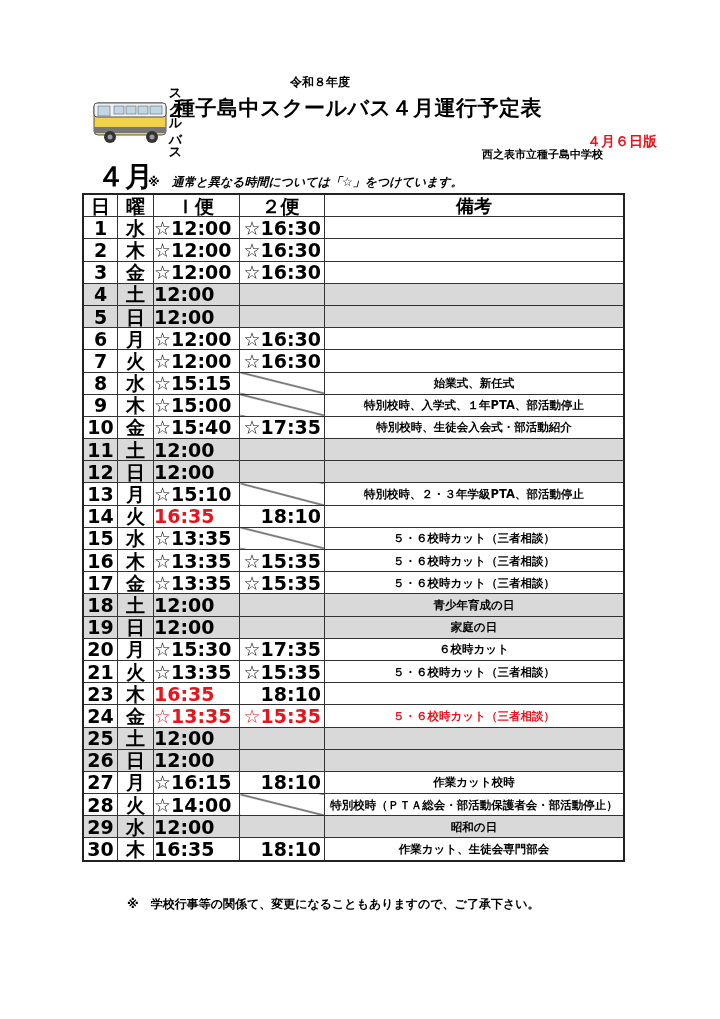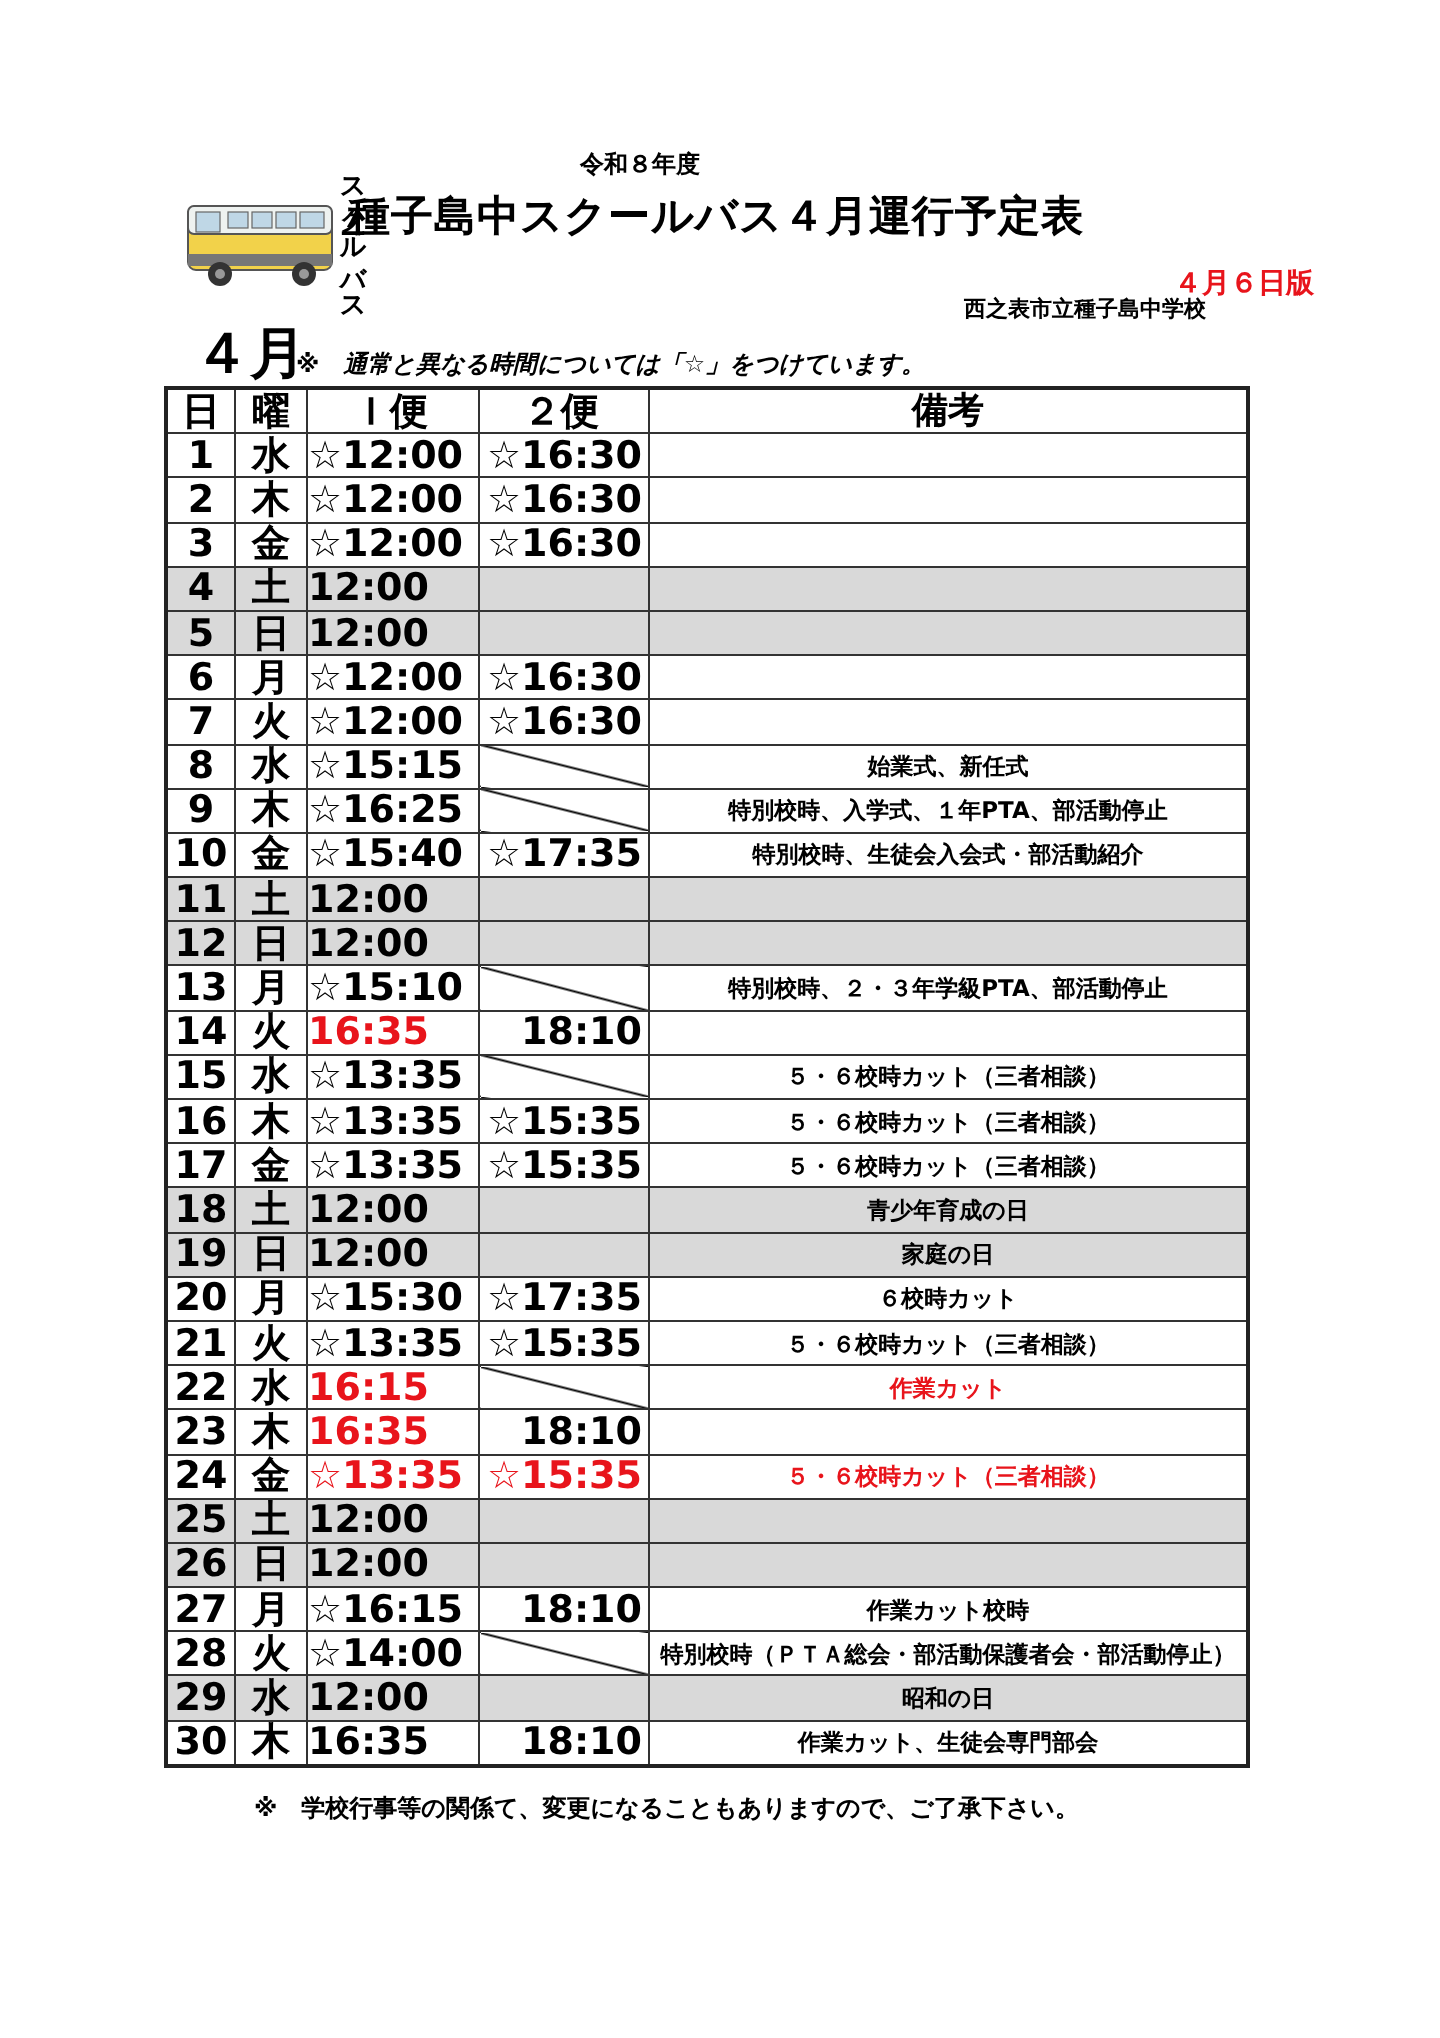--- a/index.html
+++ b/index.html
@@ -118,21 +118,21 @@
       <tr>
         <td class="c-day">8</td>
         <td class="c-wd">水</td>
         <td class="c-t1">☆15:15</td>
         <td class="c-t2 slash"></td>
         <td class="c-note">始業式、新任式</td>
       </tr>
       <tr>
         <td class="c-day">9</td>
         <td class="c-wd">木</td>
-        <td class="c-t1">☆16:25</td>
+        <td class="c-t1">☆15:00</td>
         <td class="c-t2 slash"></td>
         <td class="c-note">特別校時、入学式、１年PTA、部活動停止</td>
       </tr>
       <tr>
         <td class="c-day">10</td>
         <td class="c-wd">金</td>
         <td class="c-t1">☆15:40</td>
         <td class="c-t2">☆17:35</td>
         <td class="c-note">特別校時、生徒会入会式・部活動紹介</td>
       </tr>
@@ -207,27 +207,20 @@
         <td class="c-note">６校時カット</td>
       </tr>
       <tr>
         <td class="c-day">21</td>
         <td class="c-wd">火</td>
         <td class="c-t1">☆13:35</td>
         <td class="c-t2">☆15:35</td>
         <td class="c-note">５・６校時カット（三者相談）</td>
       </tr>
       <tr>
-        <td class="c-day">22</td>
-        <td class="c-wd">水</td>
-        <td class="c-t1 red">16:15</td>
-        <td class="c-t2 slash"></td>
-        <td class="c-note red">作業カット</td>
-      </tr>
-      <tr>
         <td class="c-day">23</td>
         <td class="c-wd">木</td>
         <td class="c-t1 red">16:35</td>
         <td class="c-t2">18:10</td>
         <td class="c-note"></td>
       </tr>
       <tr>
         <td class="c-day">24</td>
         <td class="c-wd">金</td>
         <td class="c-t1 red">☆13:35</td>

